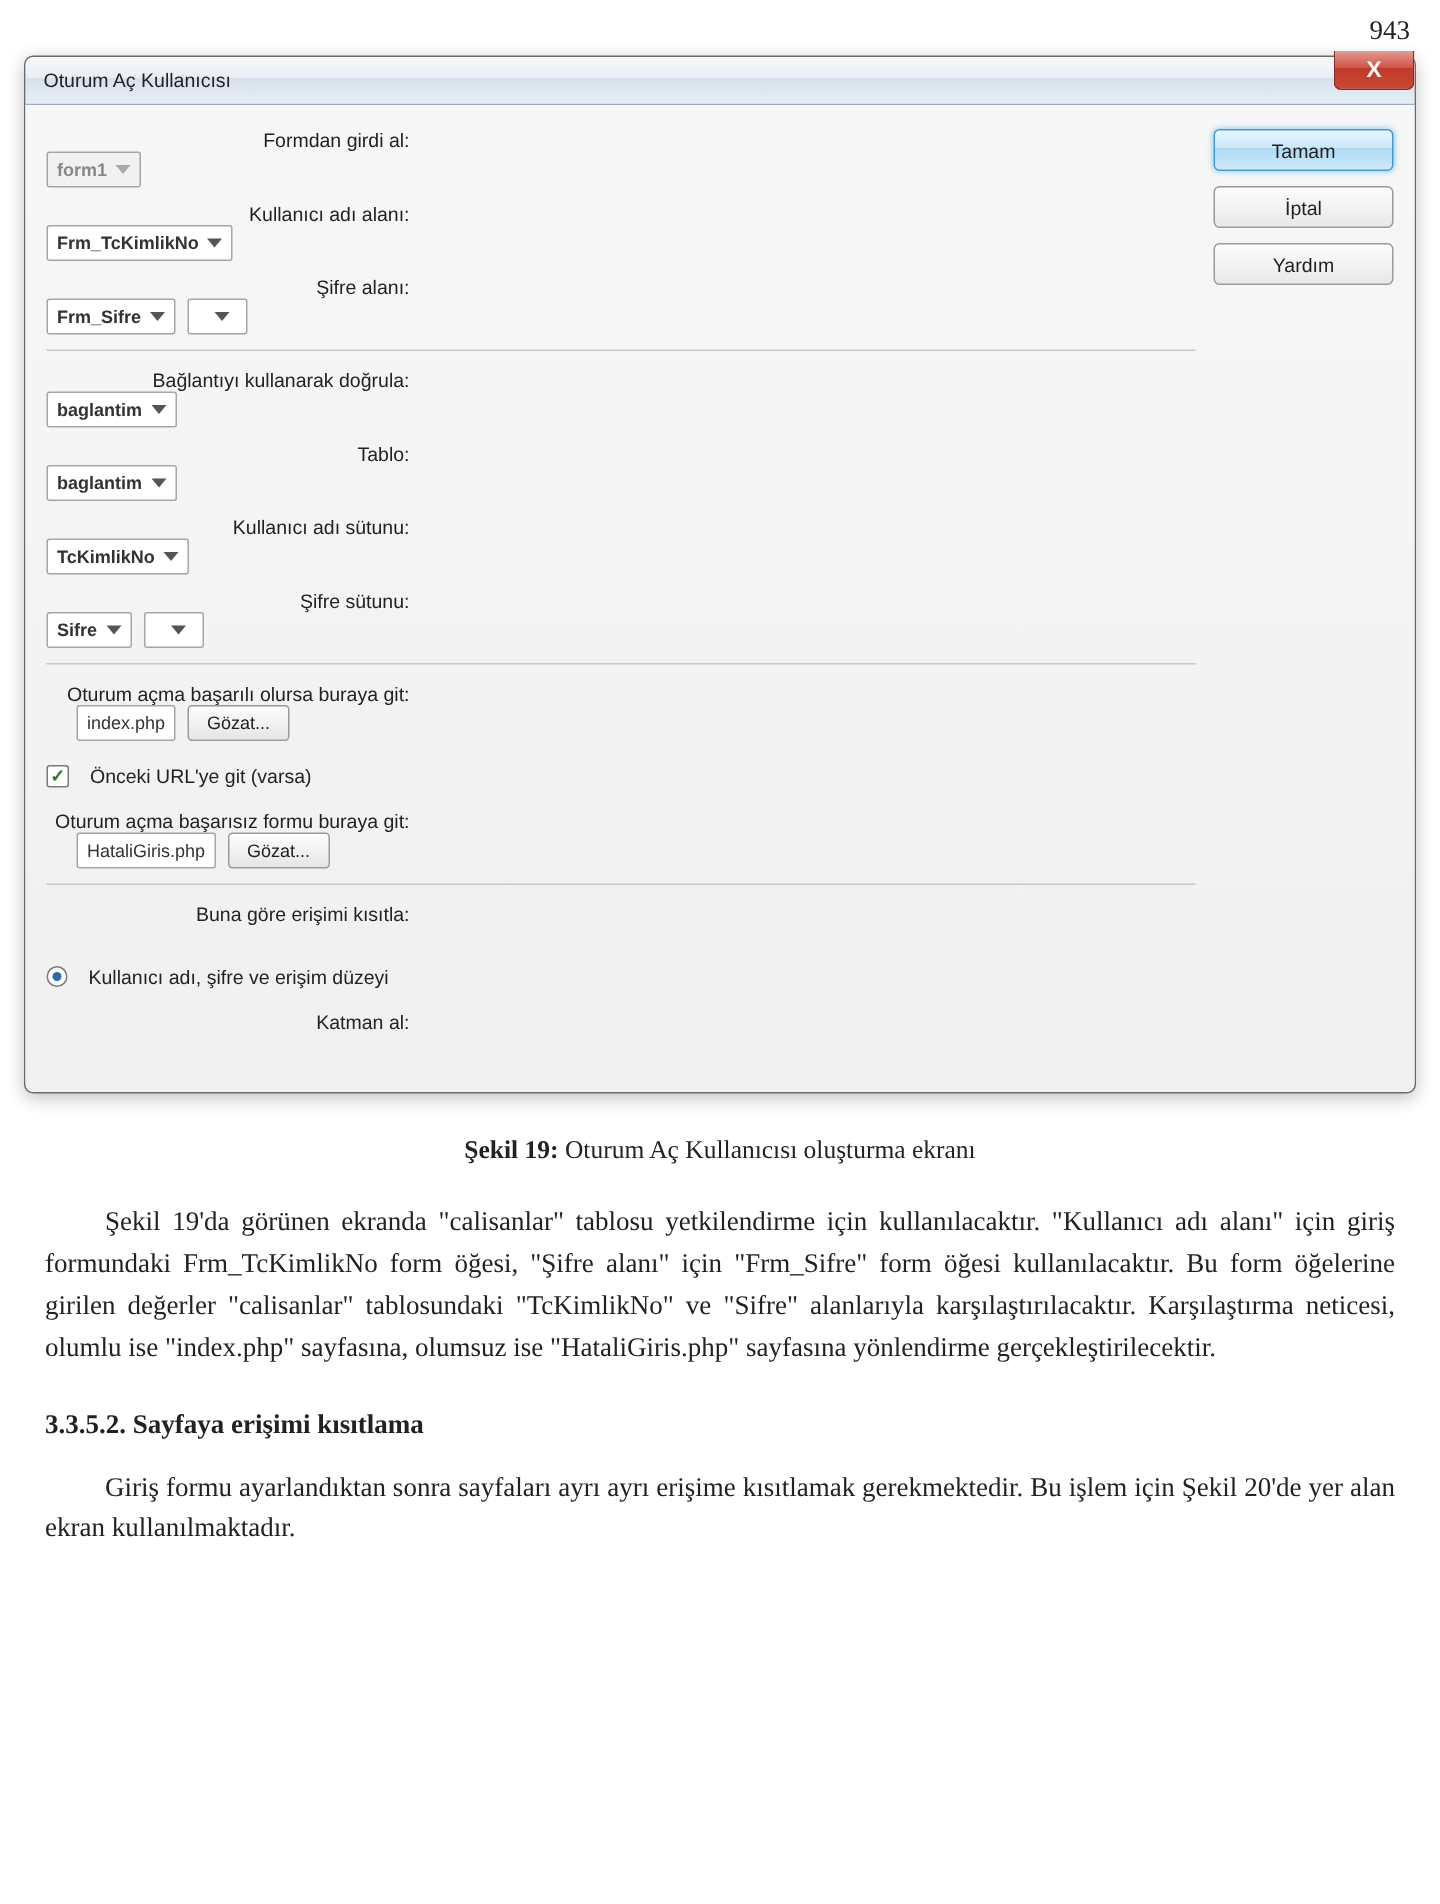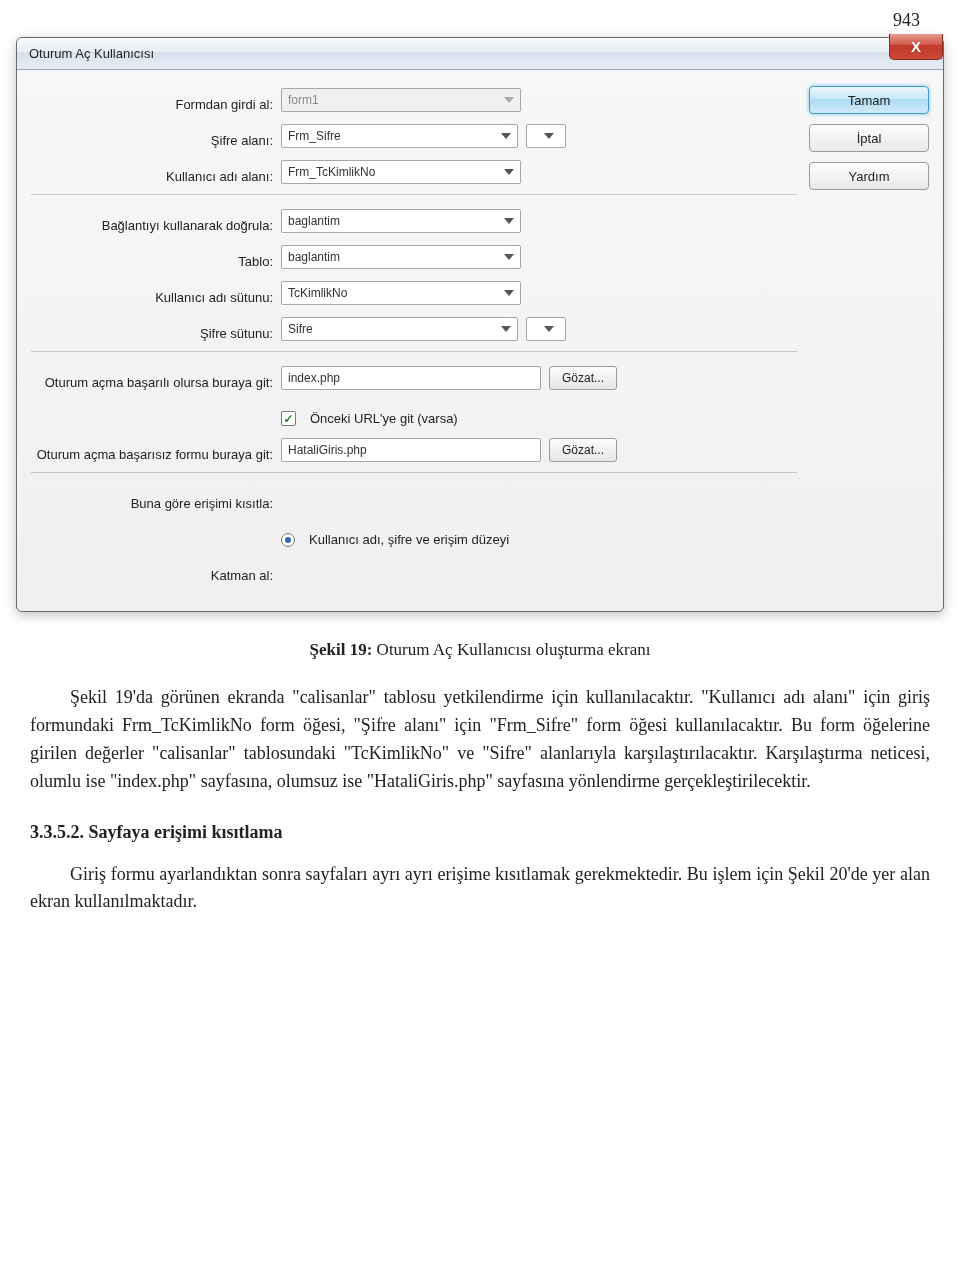--- a/index.html
+++ b/index.html
@@ -3,21 +3,21 @@
 <meta charset="utf-8">
 <style>
   * { box-sizing: border-box; margin: 0; padding: 0; }
   body {
     font-family: "Segoe UI", Tahoma, sans-serif;
     font-size: 13px;
     color: #222;
     background: #fff;
     width: 960px;
   }
-  .page-number { text-align: right; font-size: 18px; padding: 10px 40px 6px 0; font-family: "Times New Roman", serif; }
+  .page-number { text-align: right; font-size: 18px; padding: 10px 20px 6px 0; font-family: "Times New Roman", serif; }
   .dialog-wrap { padding: 0 16px 10px 16px; }
   .dialog {
     border: 1px solid #6a6a6a;
     border-radius: 6px;
     background: #fff;
     box-shadow: 0 3px 12px rgba(0,0,0,.25);
     overflow: visible;
     position: relative;
   }
   .titlebar {
@@ -58,21 +58,21 @@
     font-size: 13px; color: #222;
     margin-bottom: 10px;
     display: flex; align-items: center; justify-content: center;
     cursor: pointer;
   }
   .btn.primary {
     background: linear-gradient(#eaf5fc, #c8e7f8 45%, #aedaf4 46%, #cfeaf9);
     border: 1px solid #3a9cd6;
     box-shadow: 0 0 4px rgba(58,156,214,.6);
   }
-  .row { display: flex; align-items: flex-end; margin-bottom: 10px; min-height: 26px; }
+  .row { display: flex; align-items: flex-start; margin-bottom: 10px; min-height: 26px; flex-direction: column; }
   .row .lbl { text-align: right; padding-right: 8px; font-size: 13px; color: #222; min-width: 250px; }
   .ctrl-area { flex: 1; display: flex; align-items: center; gap: 8px; }
   .combo, .txt {
     height: 24px;
     border: 1px solid #a6a6a6;
     background: #fff;
     padding: 0 6px;
     font-size: 12px; color: #333;
     border-radius: 2px;
     display: flex; align-items: center; justify-content: space-between;
@@ -130,22 +130,22 @@
     margin-bottom: 20px;
   }
   .para .indent { display:inline-block; width: 40px; }
   .heading {
     font-family: "Times New Roman", serif;
     font-size: 18px;
     font-weight: bold;
     padding: 0 30px;
     margin: 26px 0 18px 0;
   }
-  .fixedw240 { max-width: 240px; }
-  .fixedw260 { max-width: 260px; }
+  .fixedw240 { max-width: 240px; font-weight: bold; }
+  .fixedw260 { max-width: 260px; margin-left: 20px; }
   .spacer-right { width: 150px; }
 </style>
 </head>
 <body>
 
 <div class="page-number">943</div>
 
 <div class="dialog-wrap">
   <div class="dialog">
     <div class="titlebar">
@@ -162,41 +162,41 @@
           <div class="ctrl-area">
             <div class="combo disabled fixedw240">
               <span>form1</span>
               <span class="caret"></span>
             </div>
             <div class="spacer-right"></div>
           </div>
         </div>
 
         <div class="row">
+          <div class="lbl">Kullanıcı adı alanı:</div>
+          <div class="ctrl-area">
+            <div class="combo fixedw240">
+              <span>Frm_TcKimlikNo</span>
+              <span class="caret"></span>
+            </div>
+            <div class="spacer-right"></div>
+          </div>
+        </div>
+
+        <div class="row">
           <div class="lbl">Şifre alanı:</div>
           <div class="ctrl-area">
             <div class="combo fixedw240">
               <span>Frm_Sifre</span>
               <span class="caret"></span>
             </div>
             <div class="swatch">
                 <span class="caret"></span>
               </div>
             <div style="flex:1"></div>
-          </div>
-        </div>
-
-        <div class="row">
-          <div class="lbl">Kullanıcı adı alanı:</div>
-          <div class="ctrl-area">
-            <div class="combo fixedw240">
-              <span>Frm_TcKimlikNo</span>
-              <span class="caret"></span>
-            </div>
-            <div class="spacer-right"></div>
           </div>
         </div>
 
         <div class="section-sep"></div>
 
         <div class="row">
           <div class="lbl">Bağlantıyı kullanarak doğrula:</div>
           <div class="ctrl-area">
             <div class="combo fixedw240">
               <span>baglantim</span>

